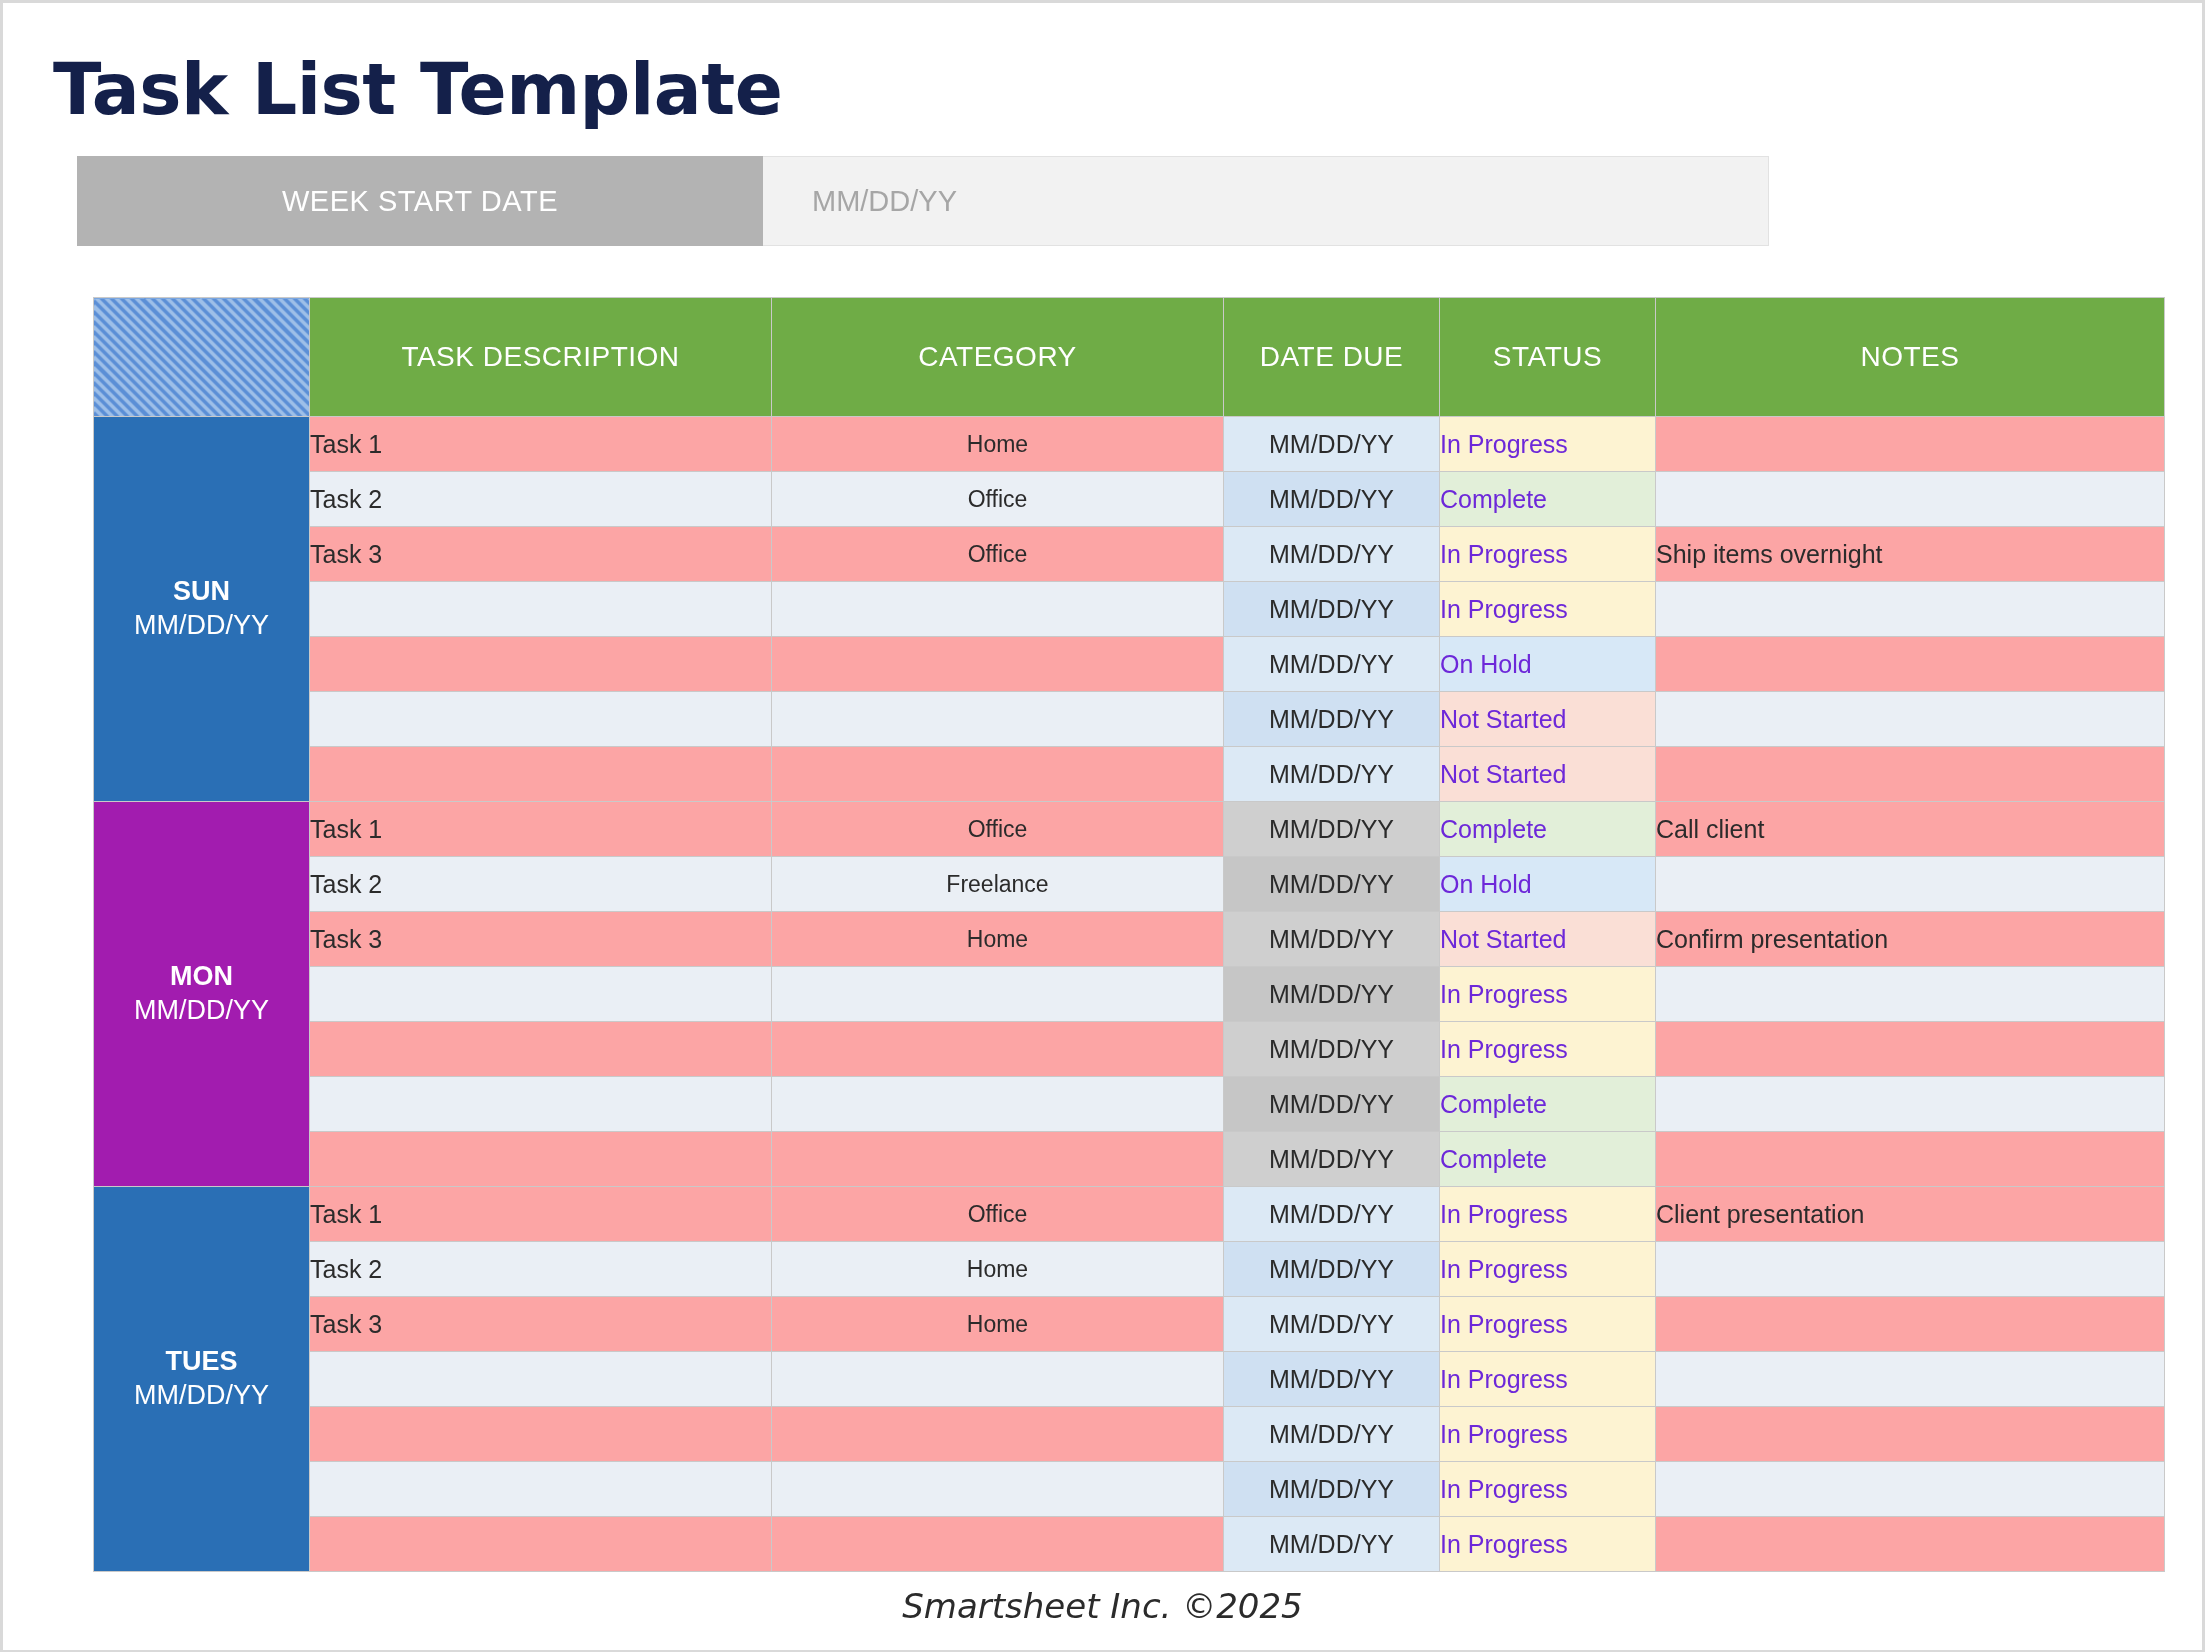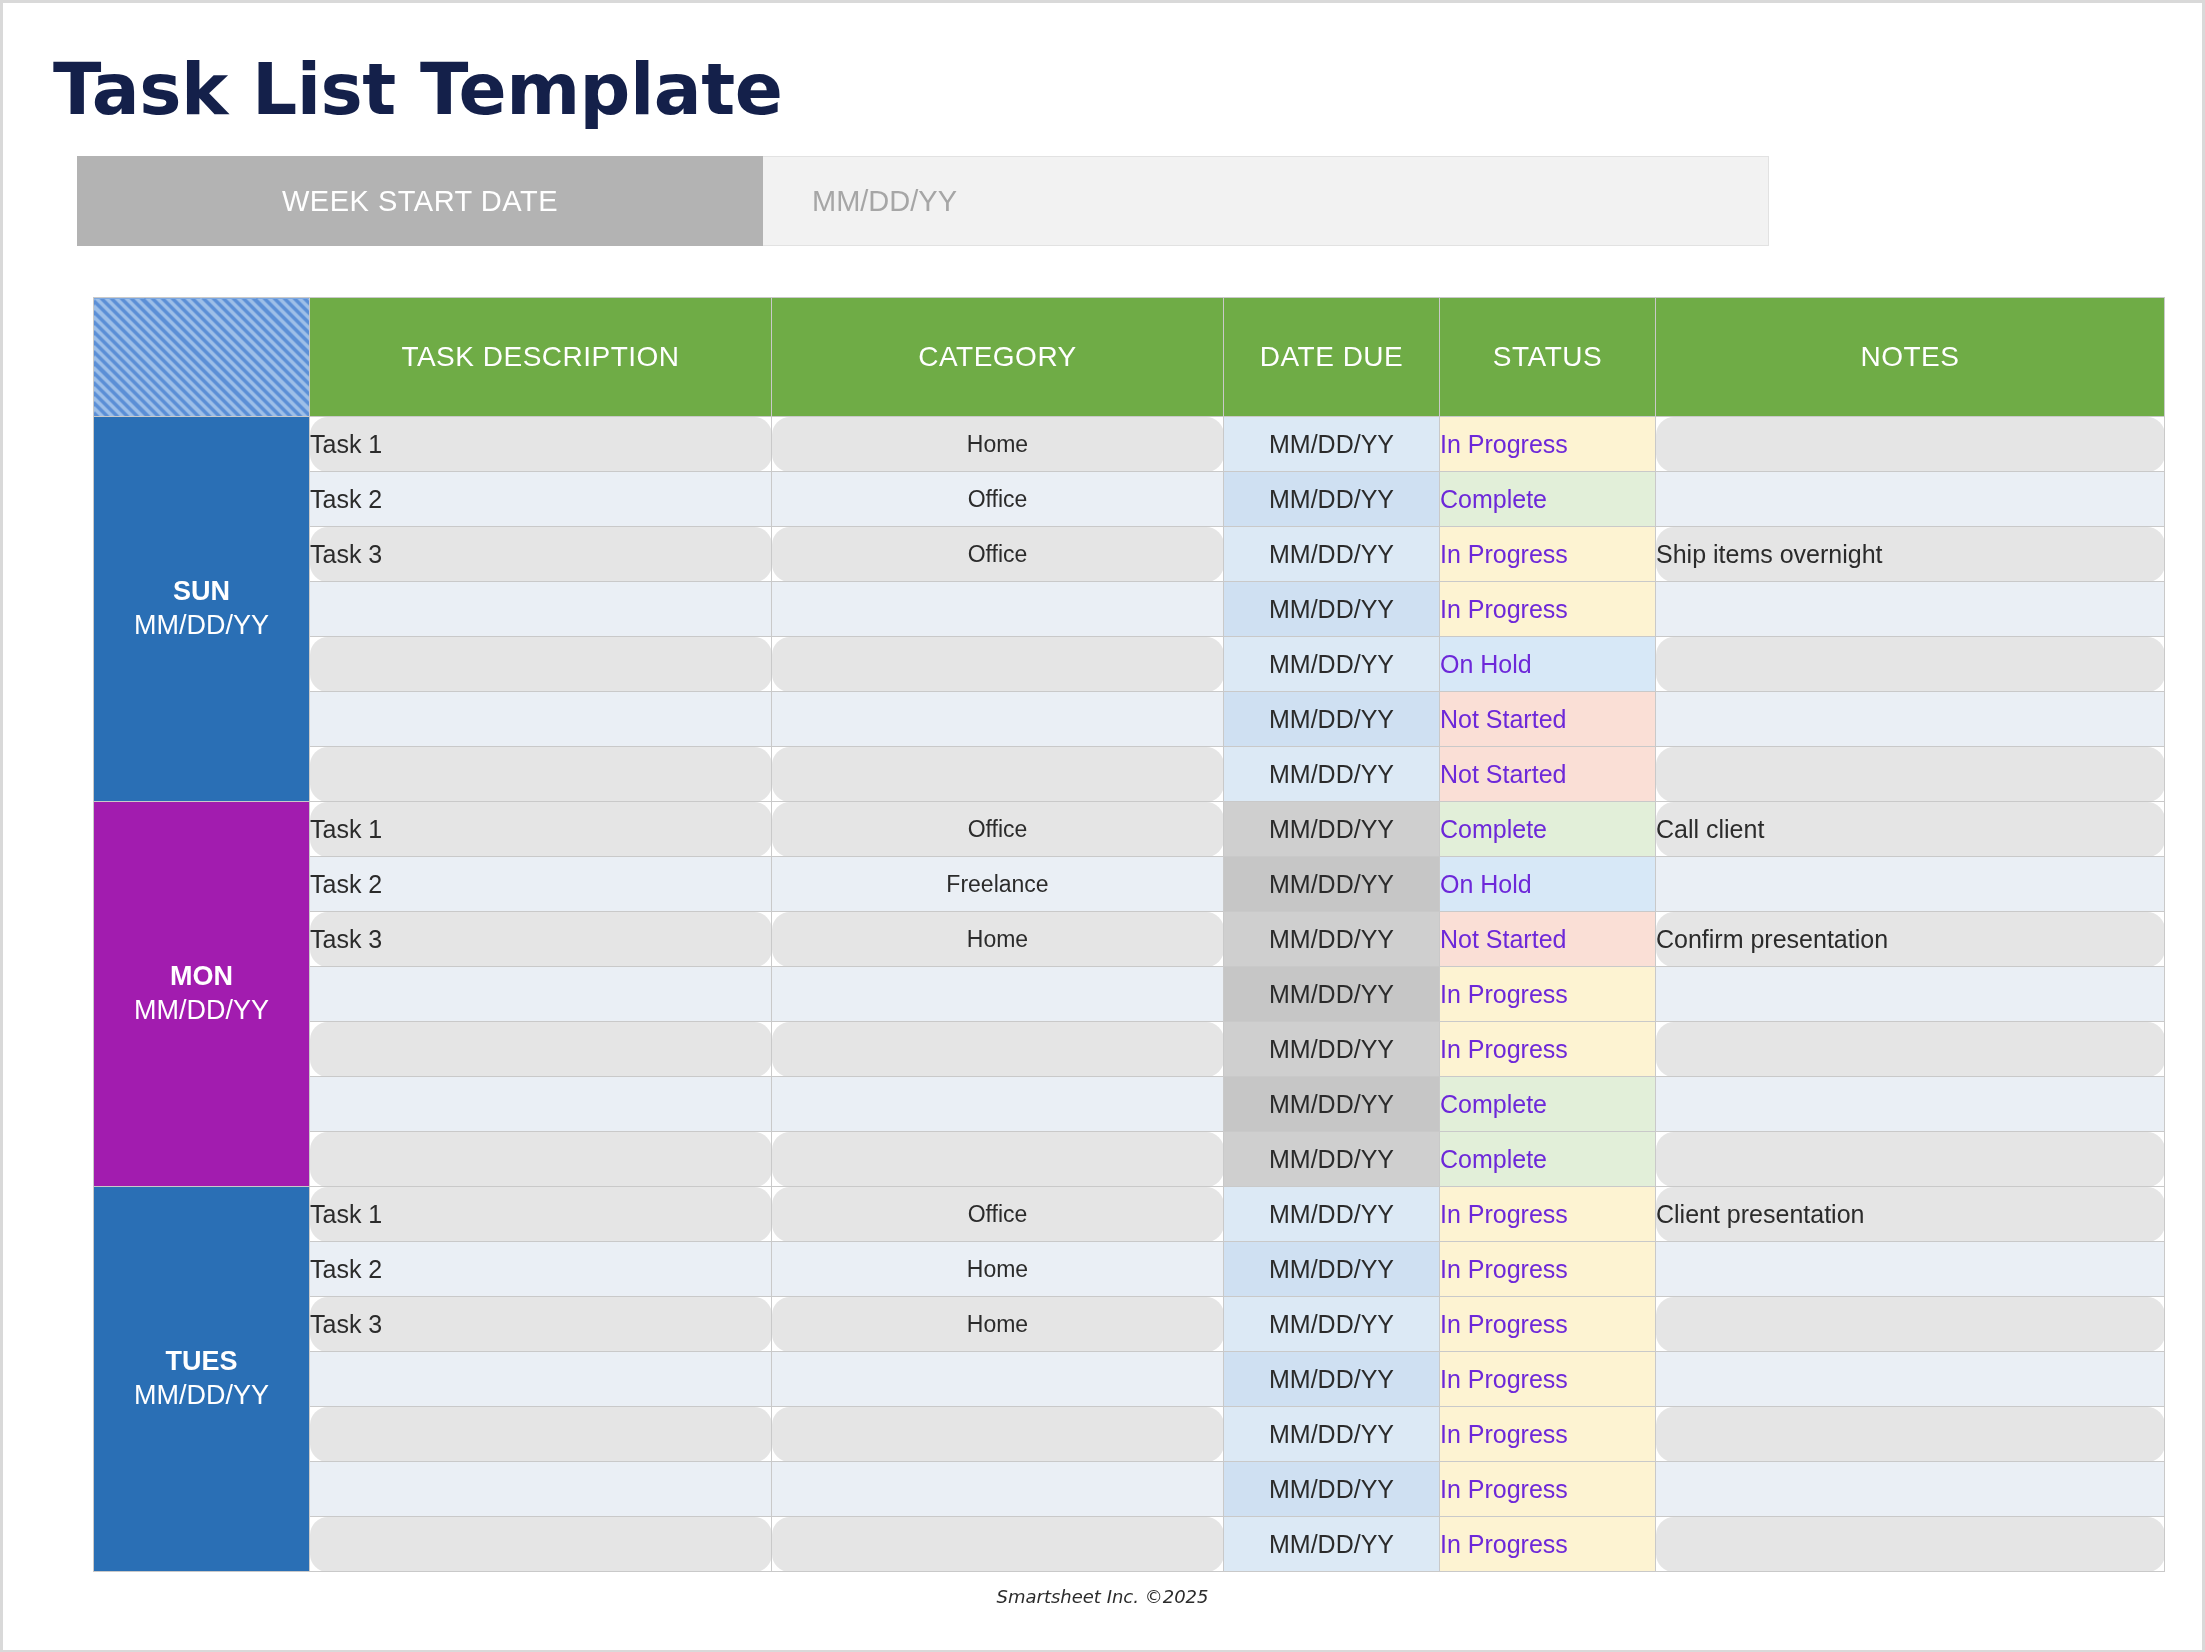--- a/index.html
+++ b/index.html
@@ -142,37 +142,37 @@
     color: #6d28d9;
   }
   td.notes {
     font-size: 25px;
     padding-left: 15.4px;
     color: #2b2b2b;
   }
 
   
   tr.alt td.task, tr.alt td.cat, tr.alt td.notes { background: #eaeff5; }
-  tr.norm td.task, tr.norm td.cat, tr.norm td.notes { background: #e5e5e5; border-radius: 18px; }
+  tr.norm td.task, tr.norm td.cat, tr.norm td.notes { background: #fca5a5; }
 
   
   td.date.tint-blue { background: #dce9f5; }
   td.date.tint-blue-alt { background: #cfe0f2; }
   td.date.tint-gray { background: #cfcfcf; }
   td.date.tint-gray-alt { background: #c6c6c6; }
 
   
   td.status.s-inprogress { background: #fdf3d2; }
   td.status.s-complete   { background: #e2efd9; }
   td.status.s-onhold     { background: #d7e8f7; }
   td.status.s-notstarted { background: #fadfd6; }
 
   .footer {
     text-align: center;
-    font-size: 18px;
+    font-size: 34px;
     font-style: italic;
     color: #2b2b2b;
     margin-top: 13.4px;
     font-family: "DejaVu Sans", sans-serif;
   }
 </style>
 </head>
 <body>
 
 <div class="page">

